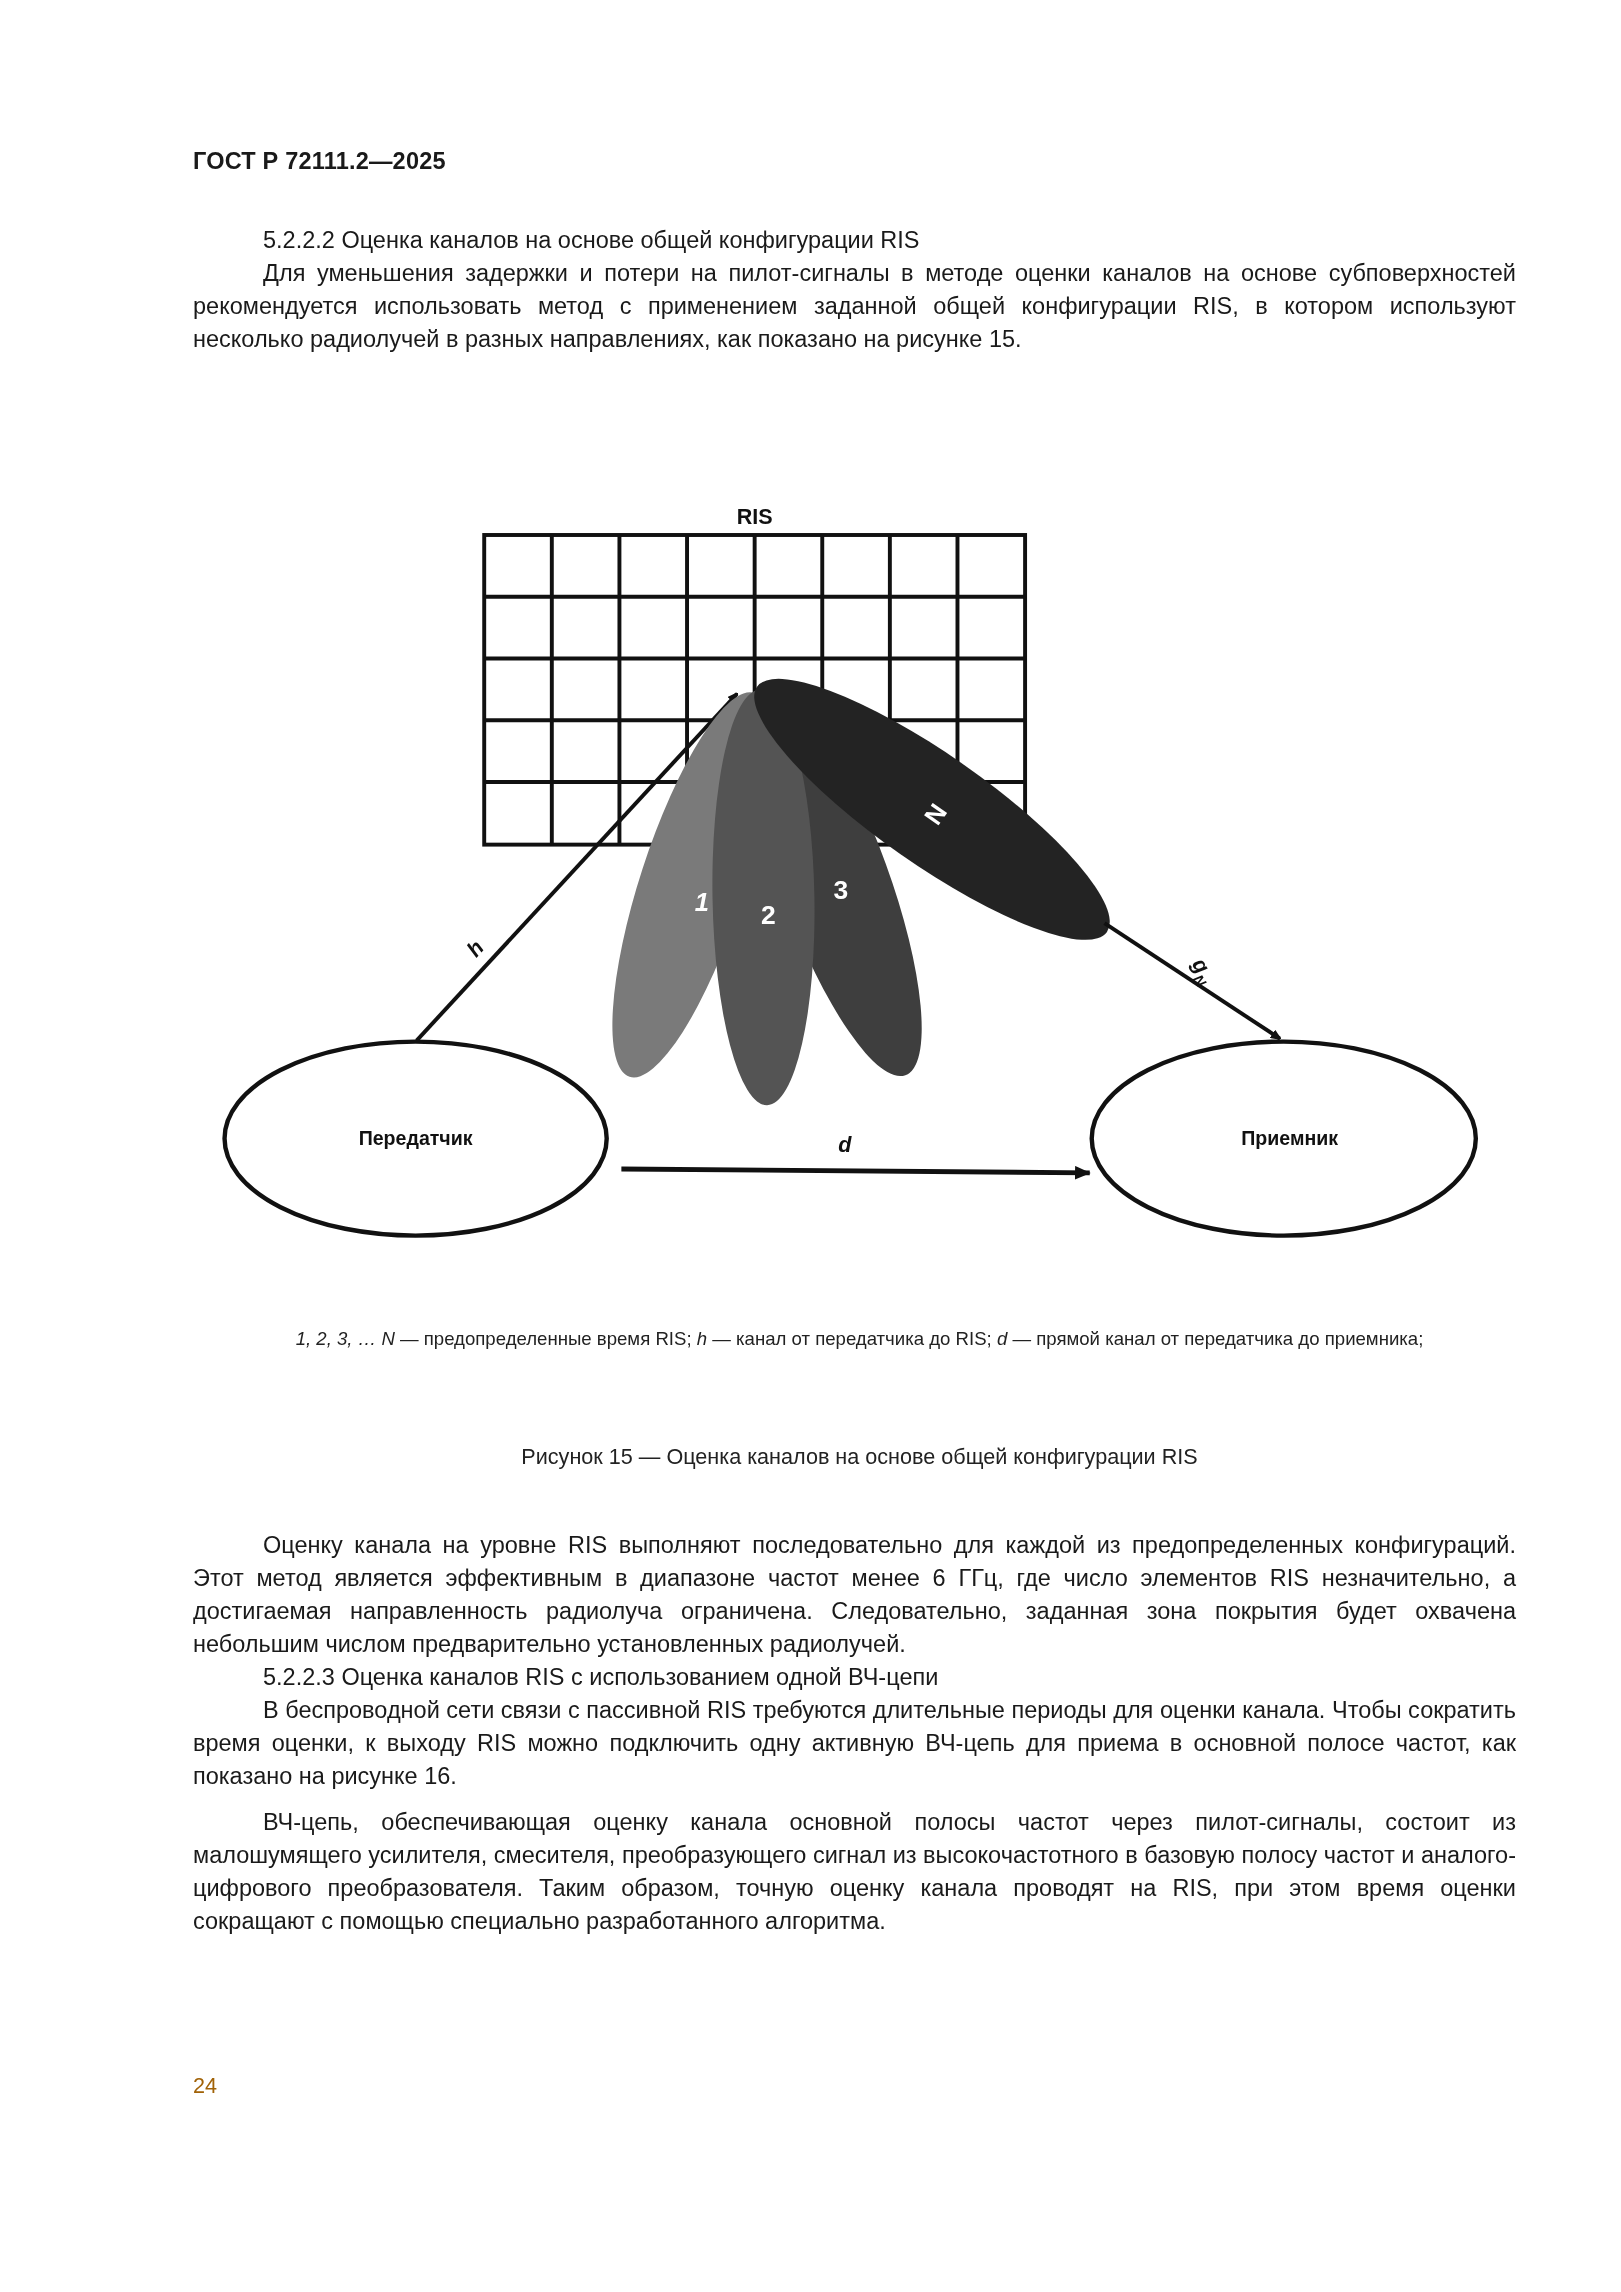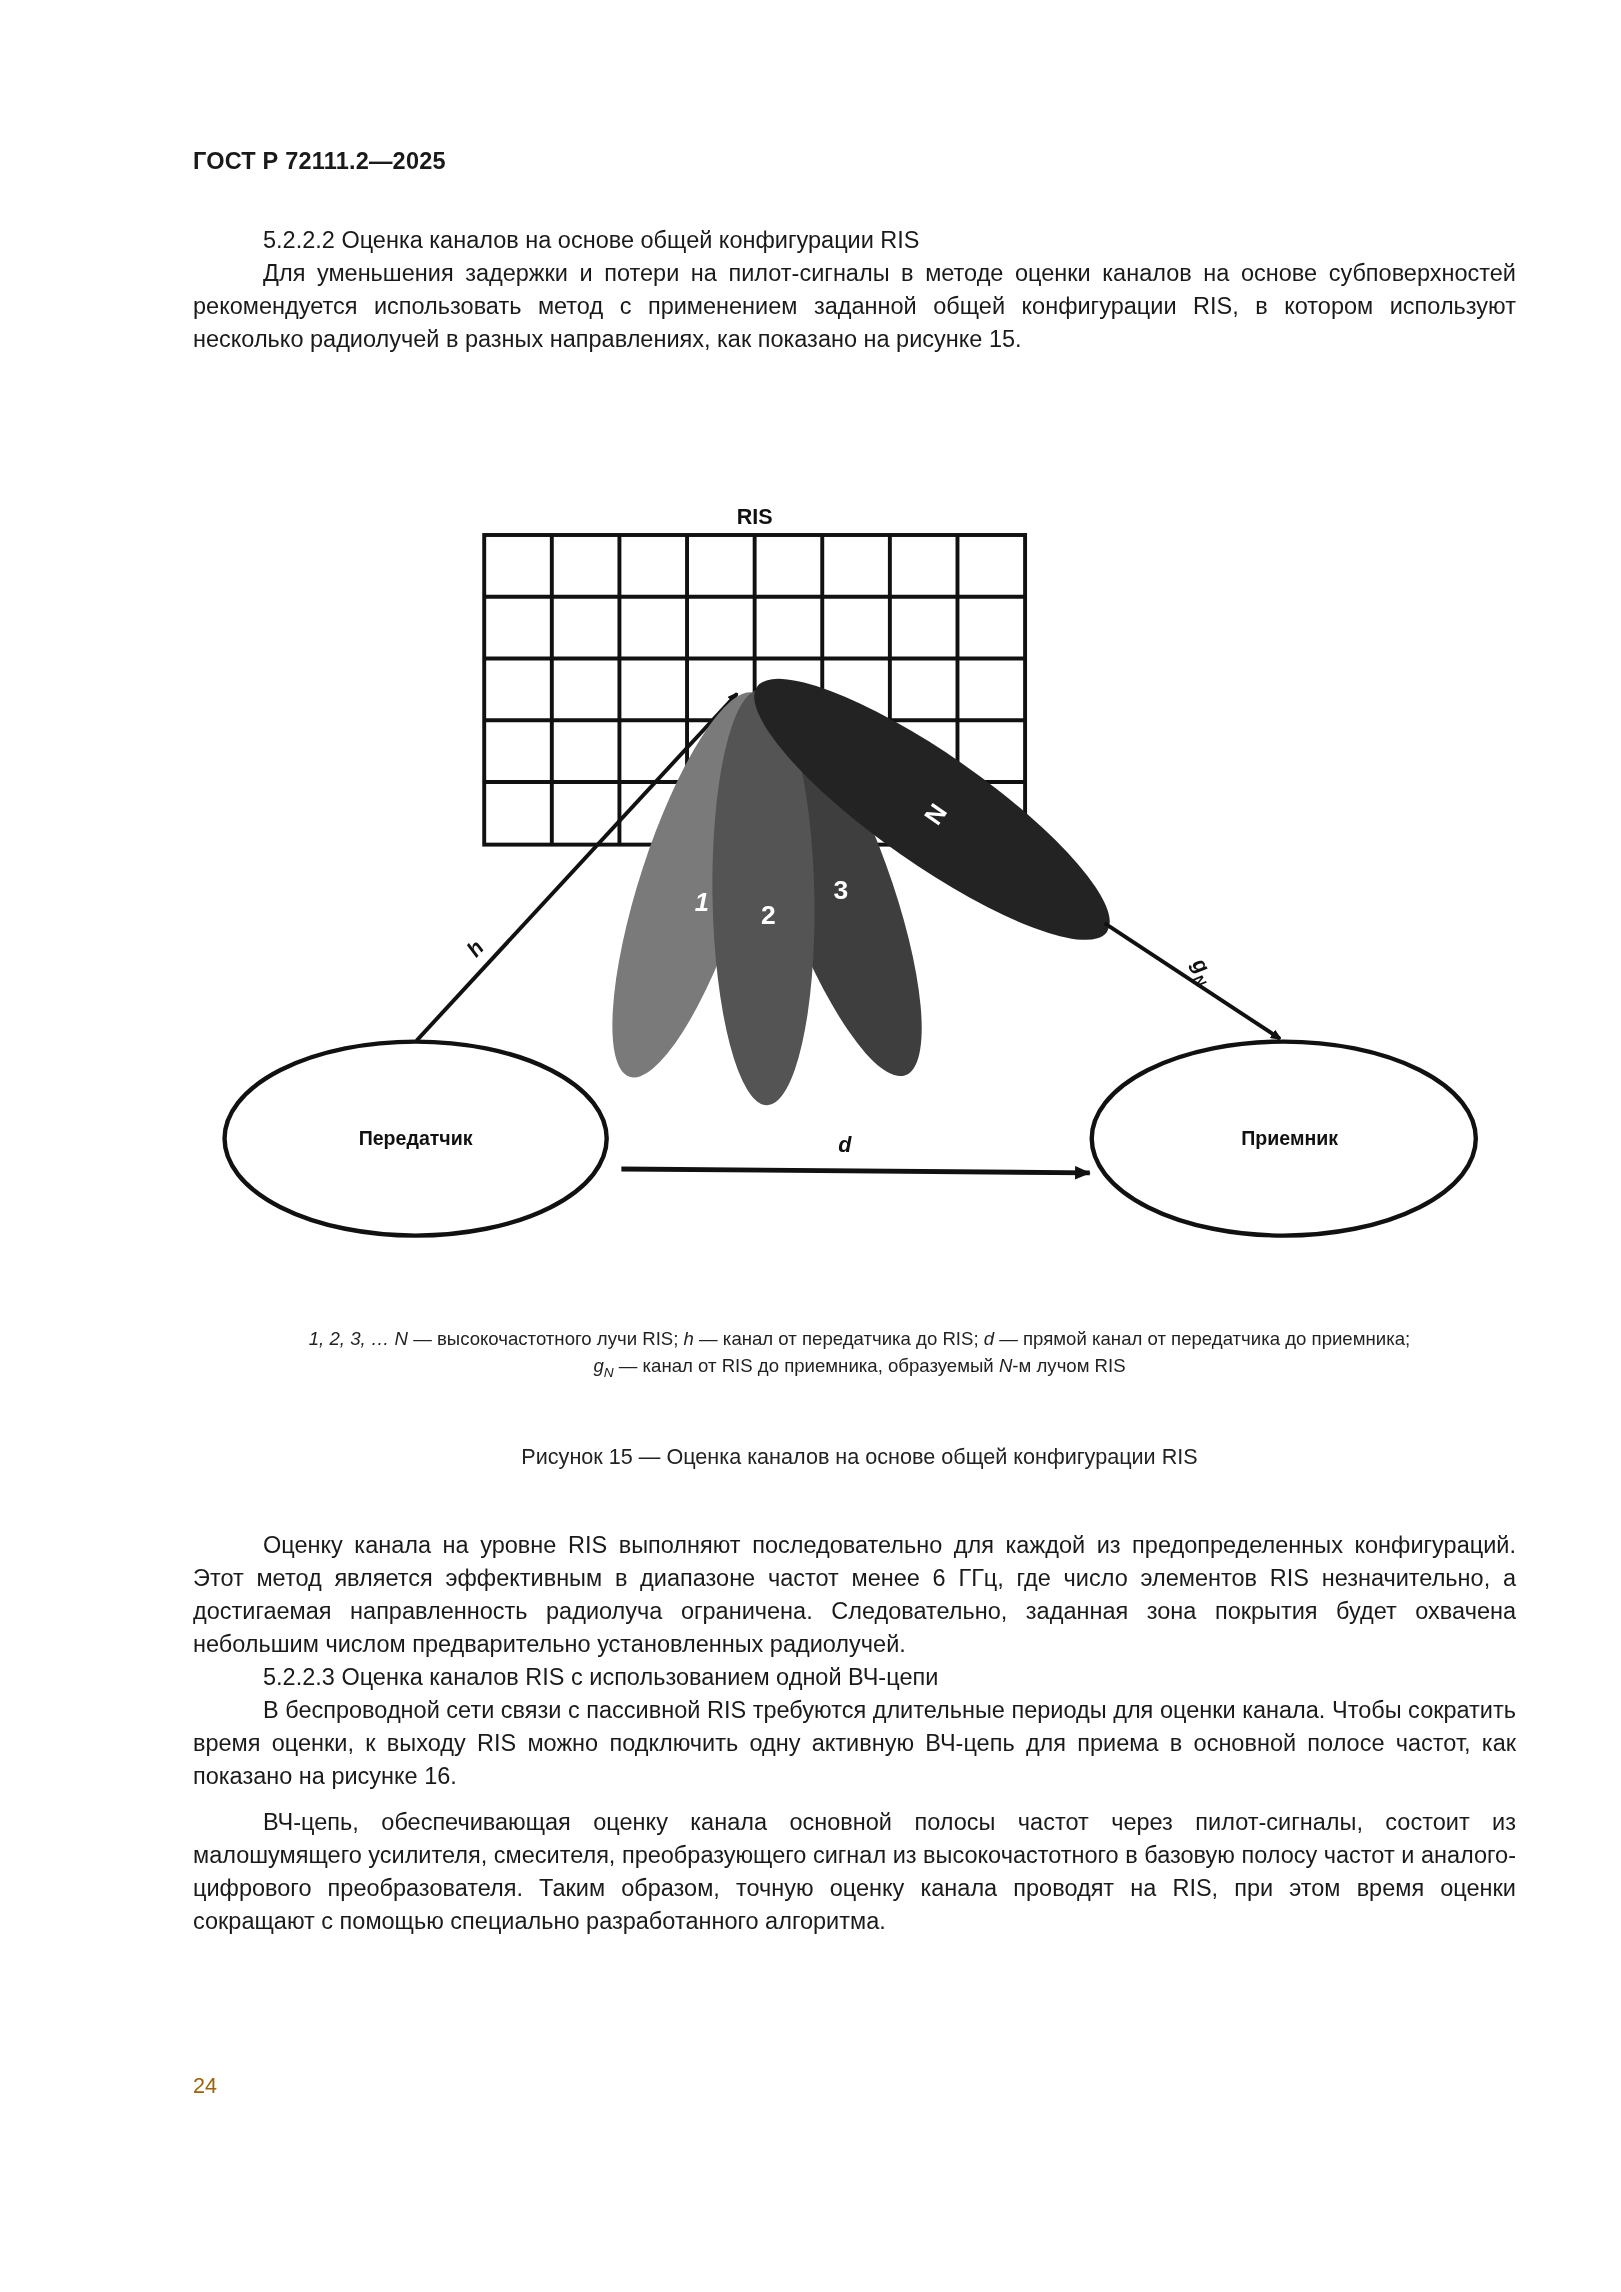--- a/index.html
+++ b/index.html
@@ -96,22 +96,21 @@
 
       <ellipse cx="1310" cy="1162" rx="196" ry="99" fill="#fff" stroke="#111" stroke-width="4.5"></ellipse>
       <text class="svg-text" x="1316" y="1169" font-size="20" font-weight="bold" text-anchor="middle" fill="#111">Приемник</text>
 
       <line x1="634" y1="1193" x2="1112" y2="1197" stroke="#111" stroke-width="5" marker-end="url(#arrowhead-big)"></line>
       <text class="svg-text" x="862" y="1176" font-size="22" font-style="italic" font-weight="bold" text-anchor="middle" fill="#111">d</text>
     </svg>
   </div>
 
   <div class="legend">
-    <div><i>1, 2, 3, … N</i><span> — высокочастотного лучи RIS; </span><i>h</i><span> — канал от передатчика до RIS; </span><i>d</i><span> — прямой канал от передатчика до приемника;</span></div>
-    <div><i>g</i><sub>N</sub><span> — канал от RIS до приемника, образуемый </span><i>N</i><span>-м лучом RIS</span></div>
+    <div><i>1, 2, 3, … N</i><span> — предопределенные время RIS; </span><i>h</i><span> — канал от передатчика до RIS; </span><i>d</i><span> — прямой канал от передатчика до приемника;</span></div>
   </div>
 
   <div class="caption">Рисунок 15 — Оценка каналов на основе общей конфигурации RIS</div>
 
   <div class="body-block block-bottom">
     <p class="para">Оценку канала на уровне RIS выполняют последовательно для каждой из предопределенных конфигураций. Этот метод является эффективным в диапазоне частот менее 6 ГГц, где число элементов RIS незначительно, а достигаемая направленность радиолуча ограничена. Следовательно, заданная зона покрытия будет охвачена небольшим числом предварительно установленных радиолучей.</p>
     <p class="heading-line">5.2.2.3  Оценка каналов RIS с использованием одной ВЧ-цепи</p>
     <p class="para">В беспроводной сети связи с пассивной RIS требуются длительные периоды для оценки канала. Чтобы сократить время оценки, к выходу RIS можно подключить одну активную ВЧ-цепь для приема в основной полосе частот, как показано на рисунке 16.</p>
     <p class="para spaced">ВЧ-цепь, обеспечивающая оценку канала основной полосы частот через пилот-сигналы, состоит из малошумящего усилителя, смесителя, преобразующего сигнал из высокочастотного в базовую полосу частот и аналого-цифрового преобразователя. Таким образом, точную оценку канала проводят на RIS, при этом время оценки сокращают с помощью специально разработанного алгоритма.</p>
   </div>

